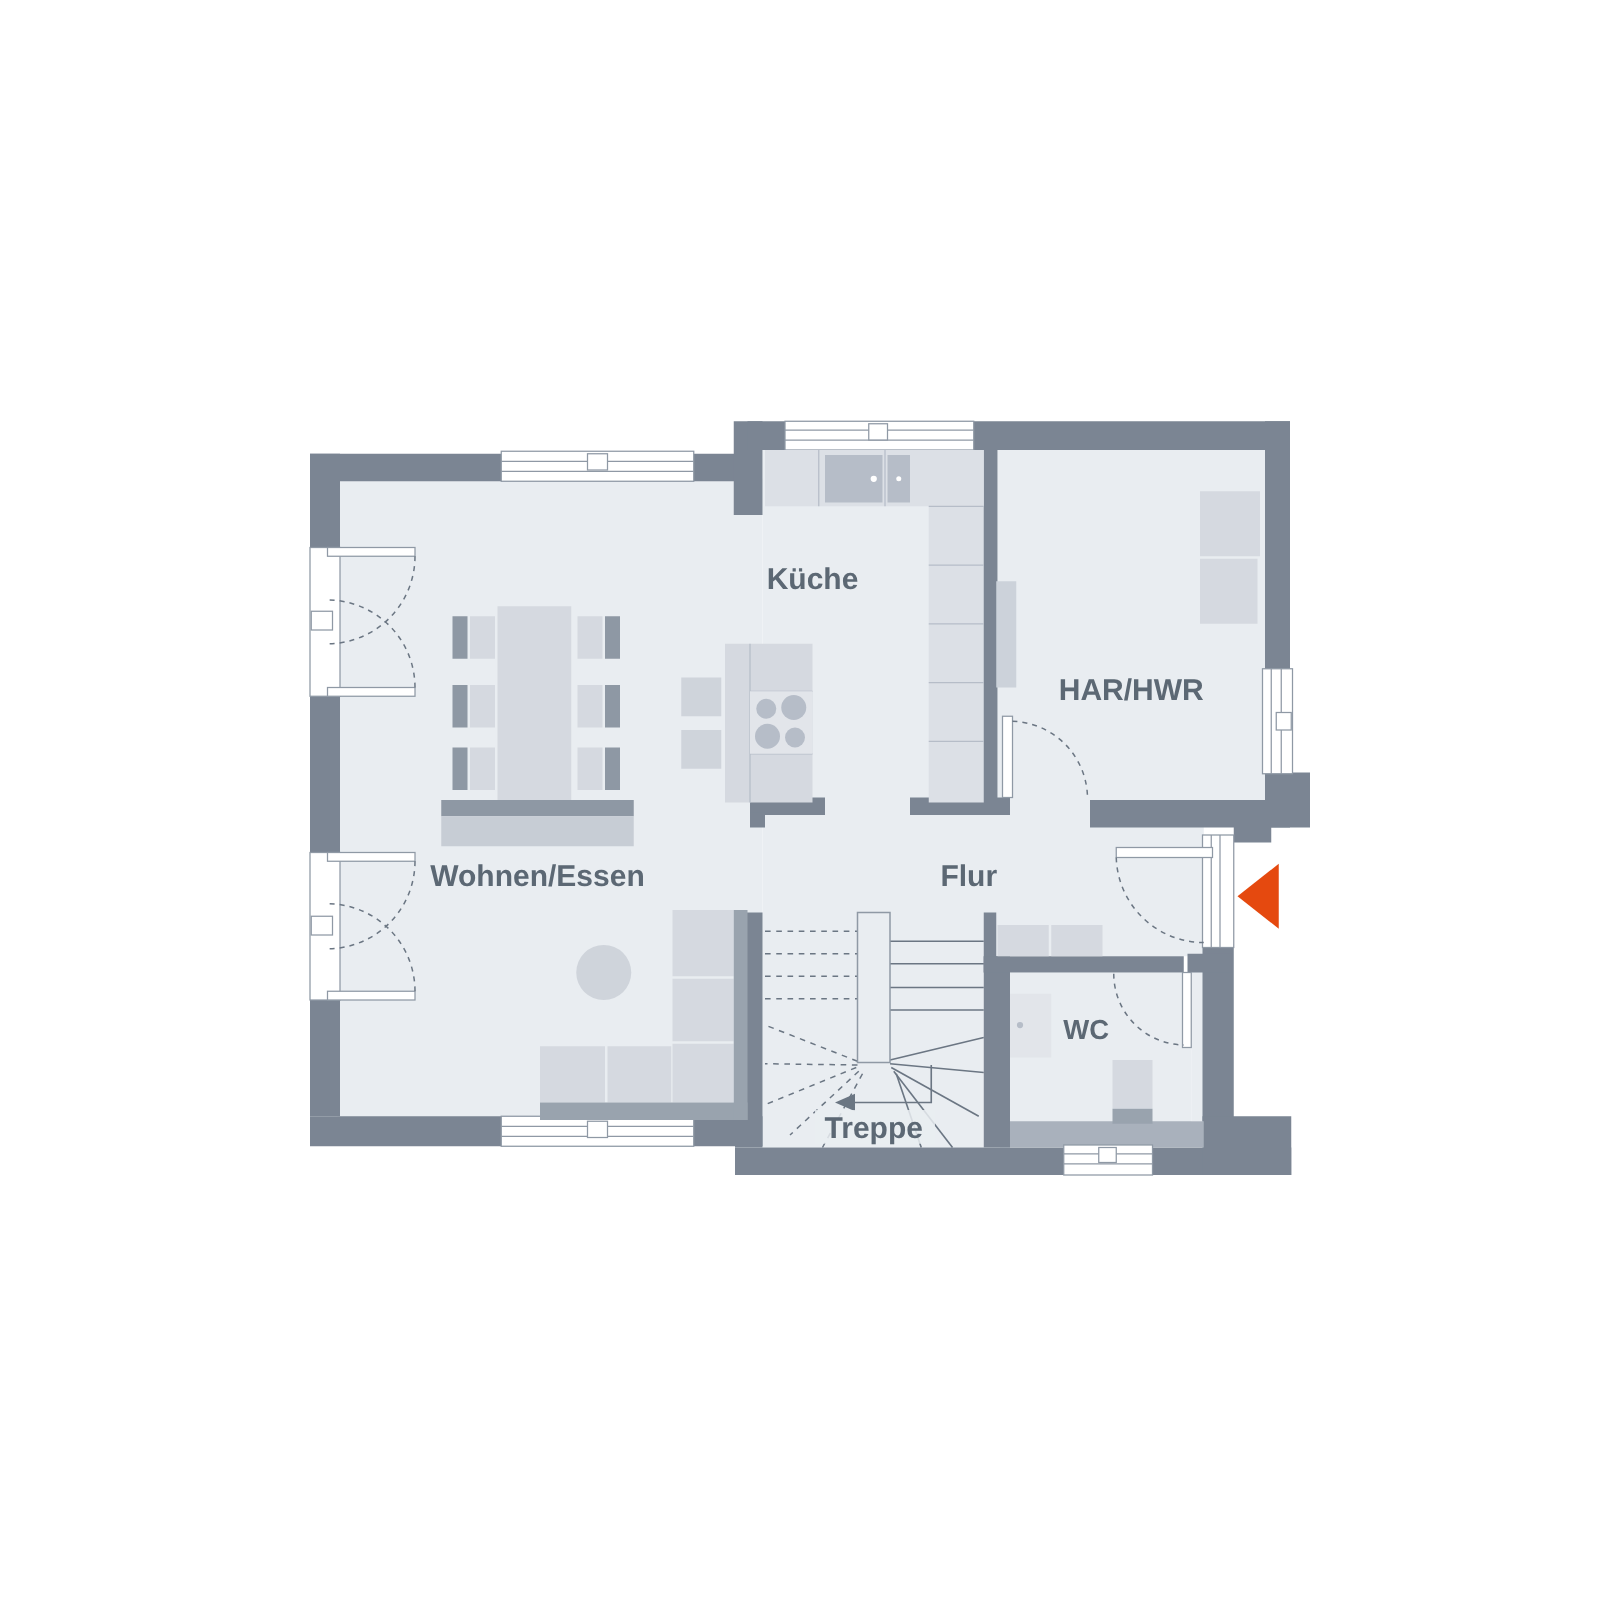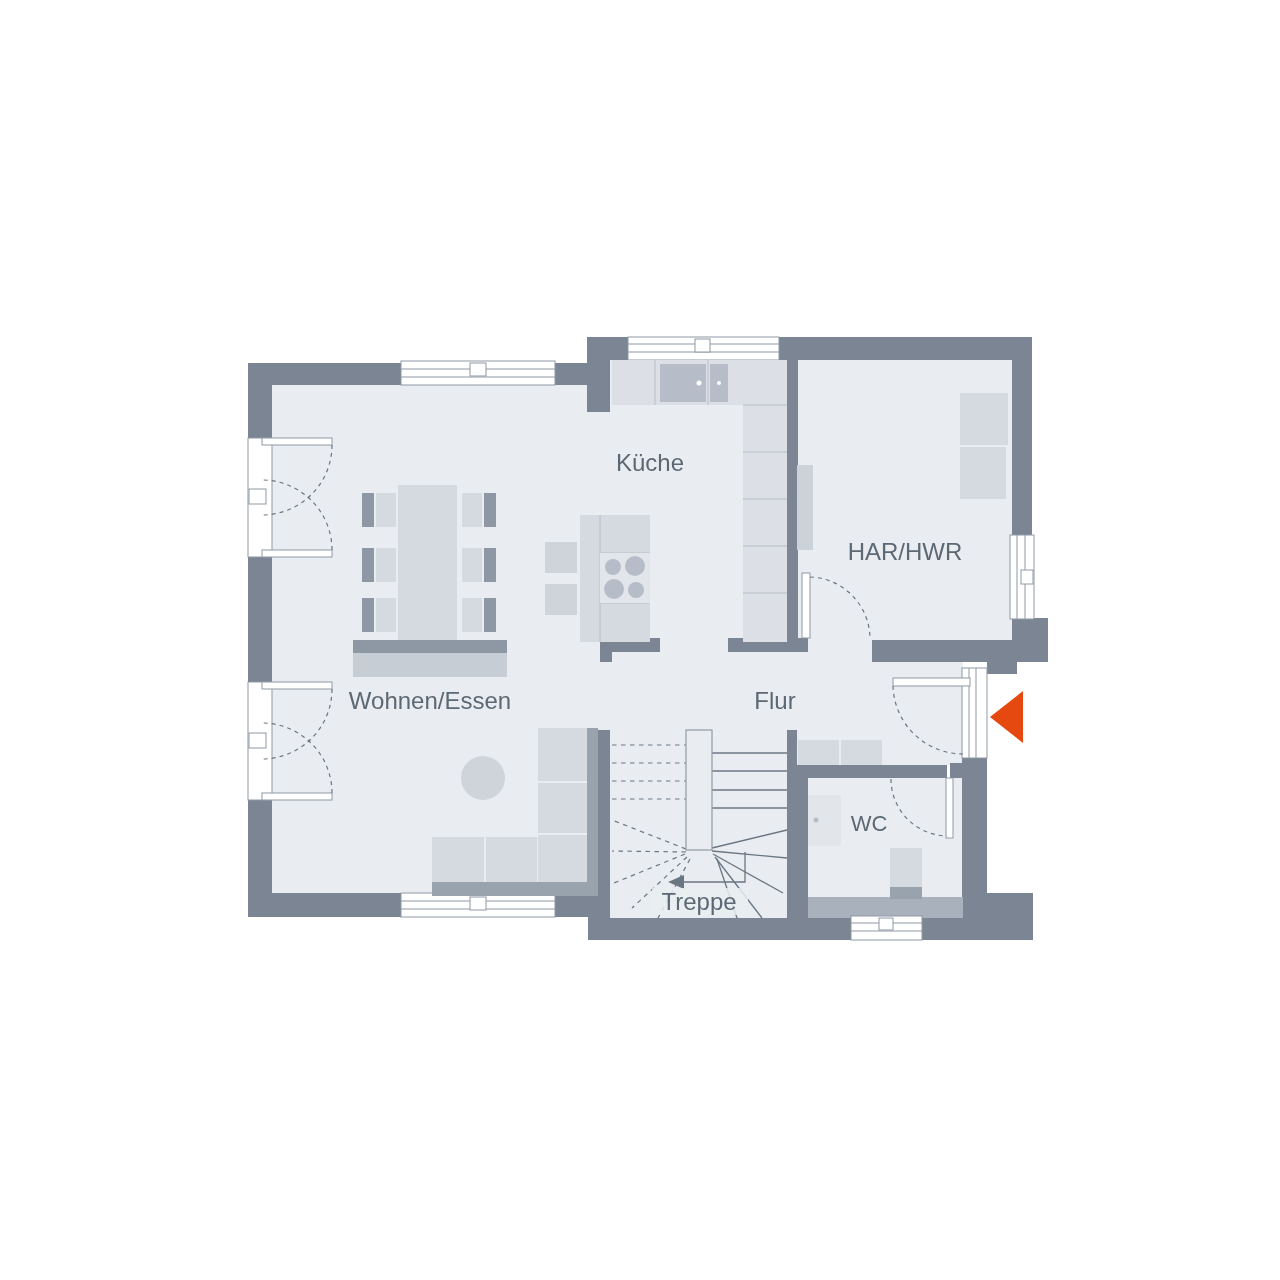--- a/index.html
+++ b/index.html
@@ -1,16 +1,16 @@
 <!DOCTYPE html>
 <html style="--c-background: #ffffff; --c-wall: #7b8593; --c-wall-inner: #a9b1bc; --c-floor: #e9edf1; --c-furniture: #d5d9e0; --c-furniture-2: #cfd4db; --c-counter: #dce0e6; --c-appliance: #b6bdc8; --c-seat-back: #8e98a4; --c-sofa-back: #99a3ae; --c-panel: #e2e5ea; --c-shelf: #ccd2da; --c-sideboard: #c7cdd5; --c-outline: #8f99a5; --c-stair-line: #6b7683; --c-label-text: #5c6874; --c-entrance-arrow: #e5490f;"><head>
 <meta charset="utf-8">
 <style>
   html,body{margin:0;padding:0;background:#ffffff;}
-  .stage{position:relative;width:1280px;height:1196px;background:var(--c-background,#fff);font-family:"Liberation Sans", sans-serif;}
+  .stage{position:relative;width:1280px;height:1196px;background:var(--c-background,#fff);font-family:"Liberation Sans", sans-serif;font-weight:bold;}
   svg{display:block;}
   .floor{fill:var(--c-floor);}
   .wall{fill:var(--c-wall);}
   .wall-inner{fill:var(--c-wall-inner);}
   .frame{fill:#ffffff;stroke:var(--c-outline);stroke-width:1;}
   .frameline{stroke:var(--c-outline);stroke-width:1;fill:none;}
   .furn{fill:var(--c-furniture);}
   .furn2{fill:var(--c-furniture-2);}
   .counter{fill:var(--c-counter);}
   .counterline{stroke:var(--c-appliance);stroke-width:1;fill:none;}

